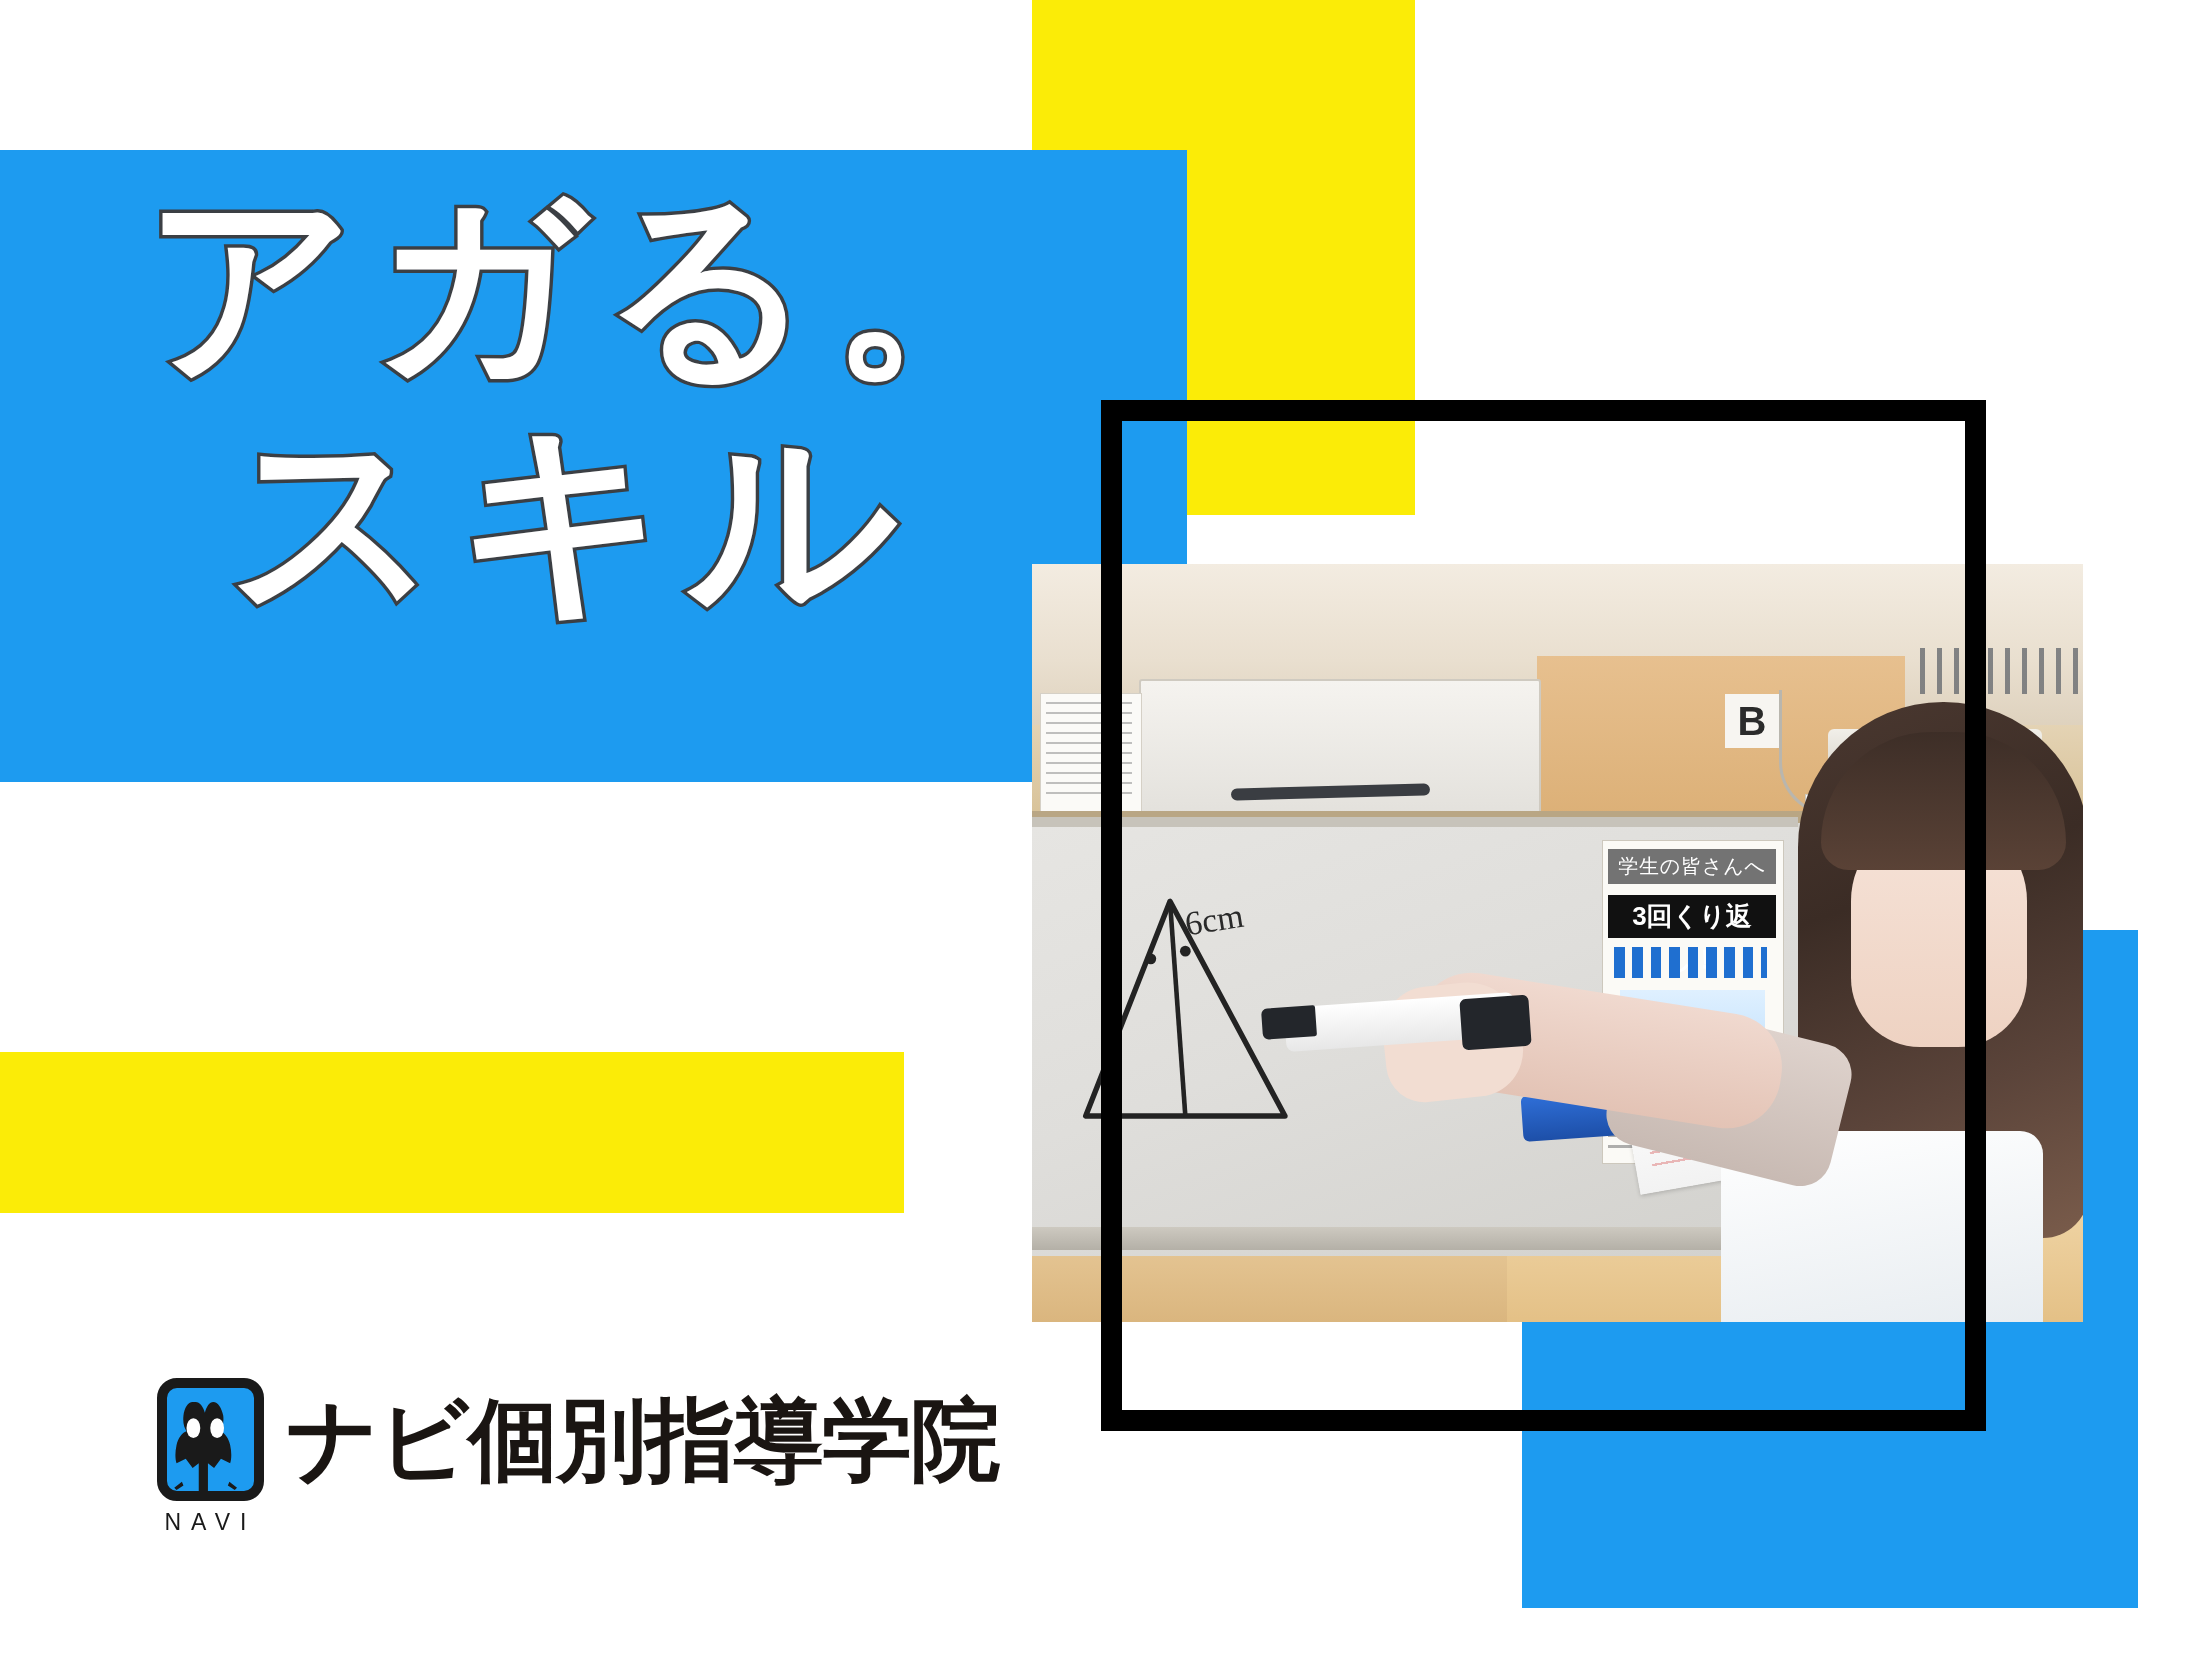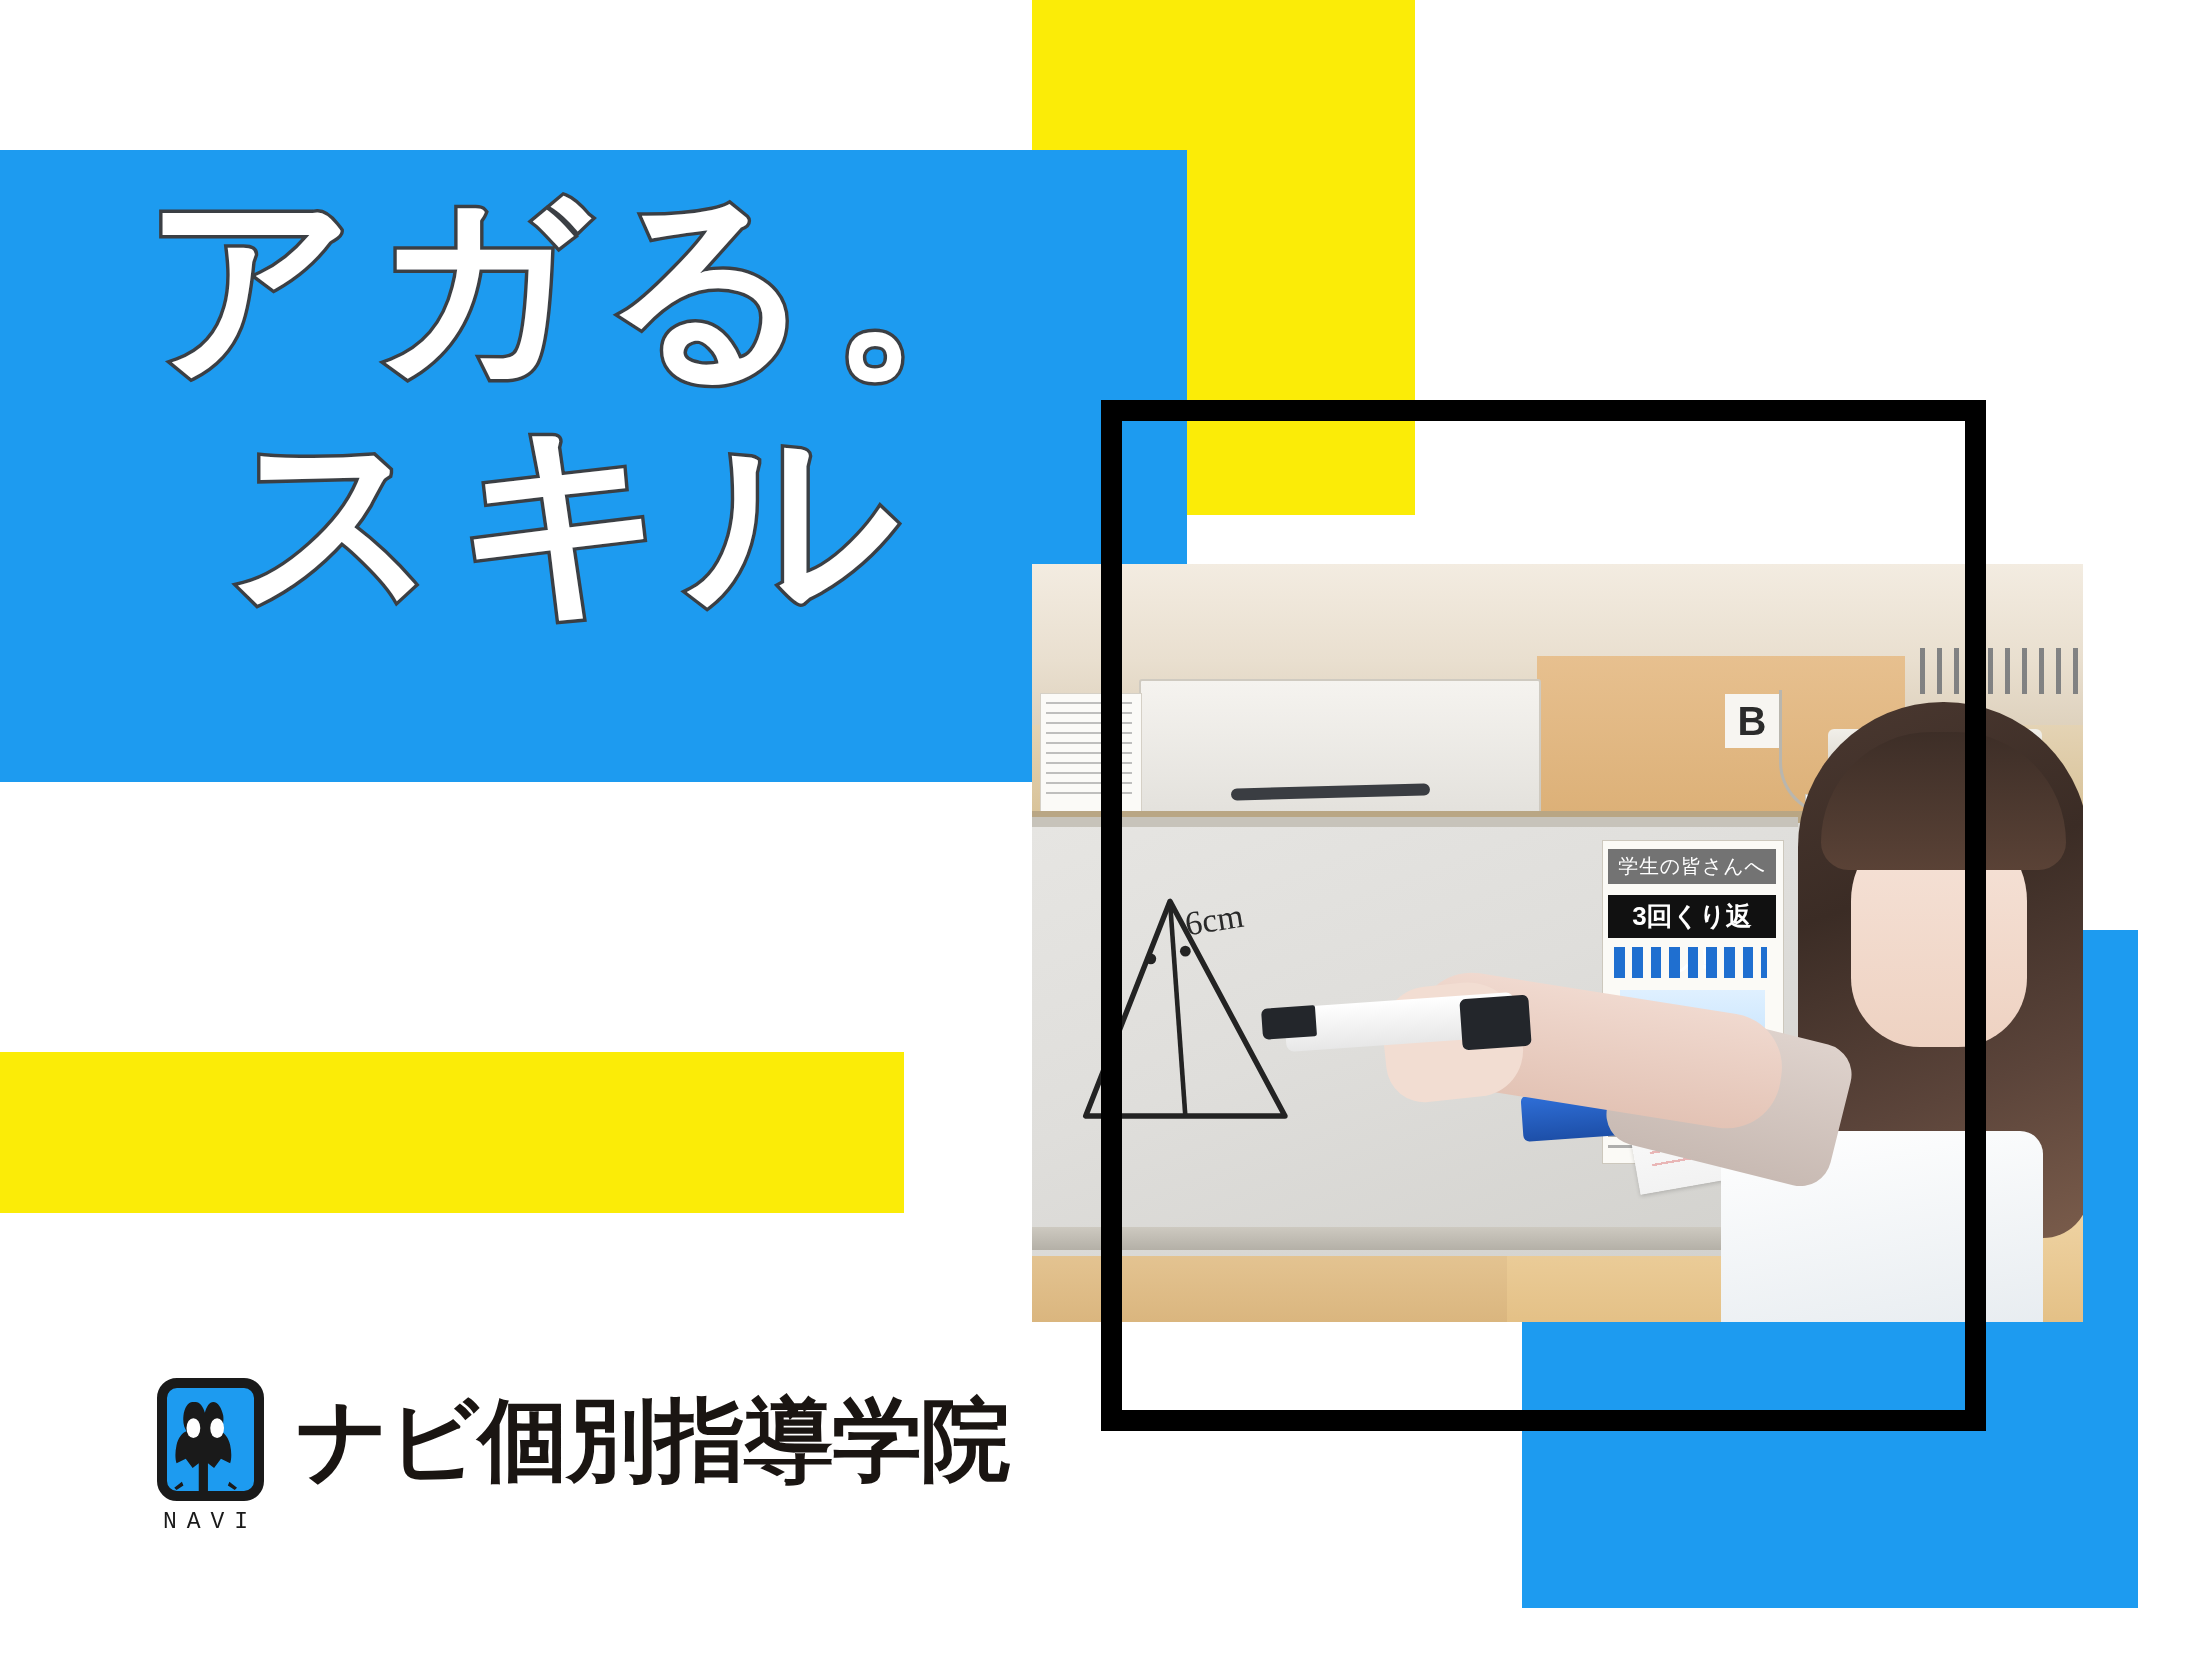--- a/index.html
+++ b/index.html
@@ -295,29 +295,28 @@
     position:relative;width:107px;
   }
   #logo-badge{
     width:107px;height:123px;border-radius:20px;
     background:#1d9bf0;border:10px solid #1a1a1a;
     box-sizing:border-box;position:relative;overflow:hidden;
   }
   #mascot{position:absolute;left:50%;top:10.7px;transform:translateX(-50%);}
   #logo-navi{
     margin-top:7.7px;text-align:center;
-    font-family:Liberation Mono, monospace;
+    font-family:Liberation Sans, sans-serif;
     font-size:23px;letter-spacing:10px;color:#1a1a1a;
   }
   #logo-word{
     font-family:"DejaVu Sans","Liberation Sans",sans-serif;
     font-weight:bold;font-size:90px;color:#1a1512;
     letter-spacing:-1.5px;line-height:1;padding-top:17px;
     white-space:nowrap;
-    margin-left:10px;
   }
 </style>
 </head>
 <body>
 
 <div id="poster">
 
   <div class="block" id="yellow-top"></div>
   <div class="block" id="blue-main"></div>
   <div class="block" id="yellow-useful"></div>

